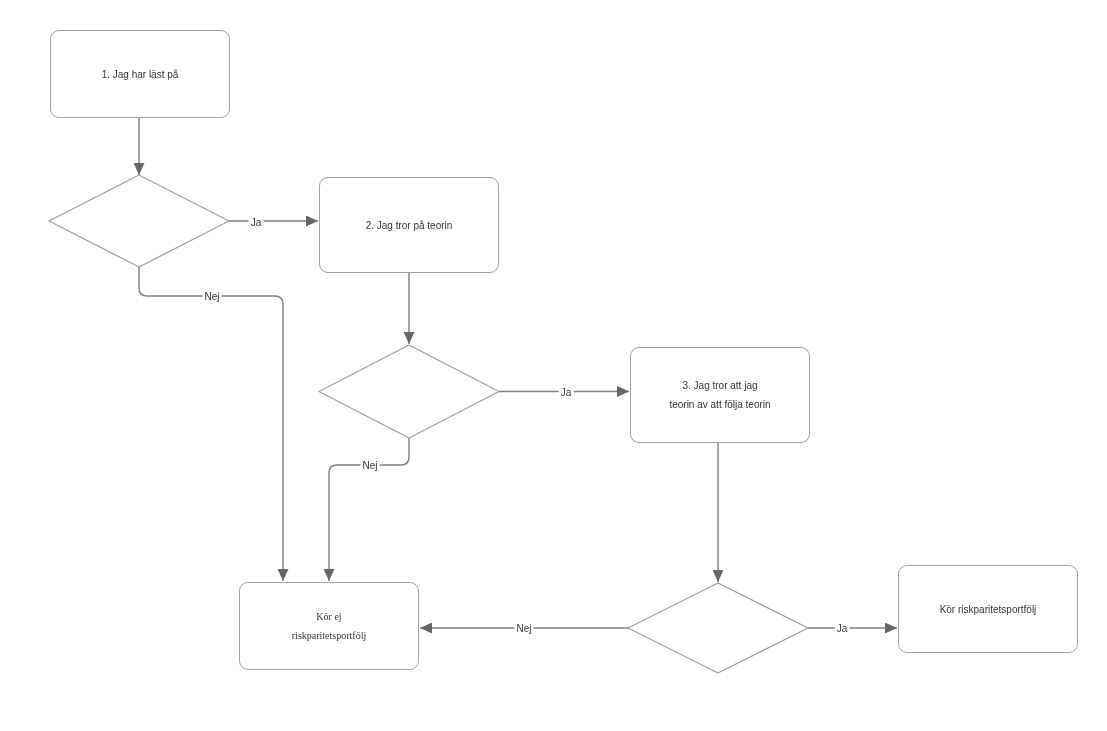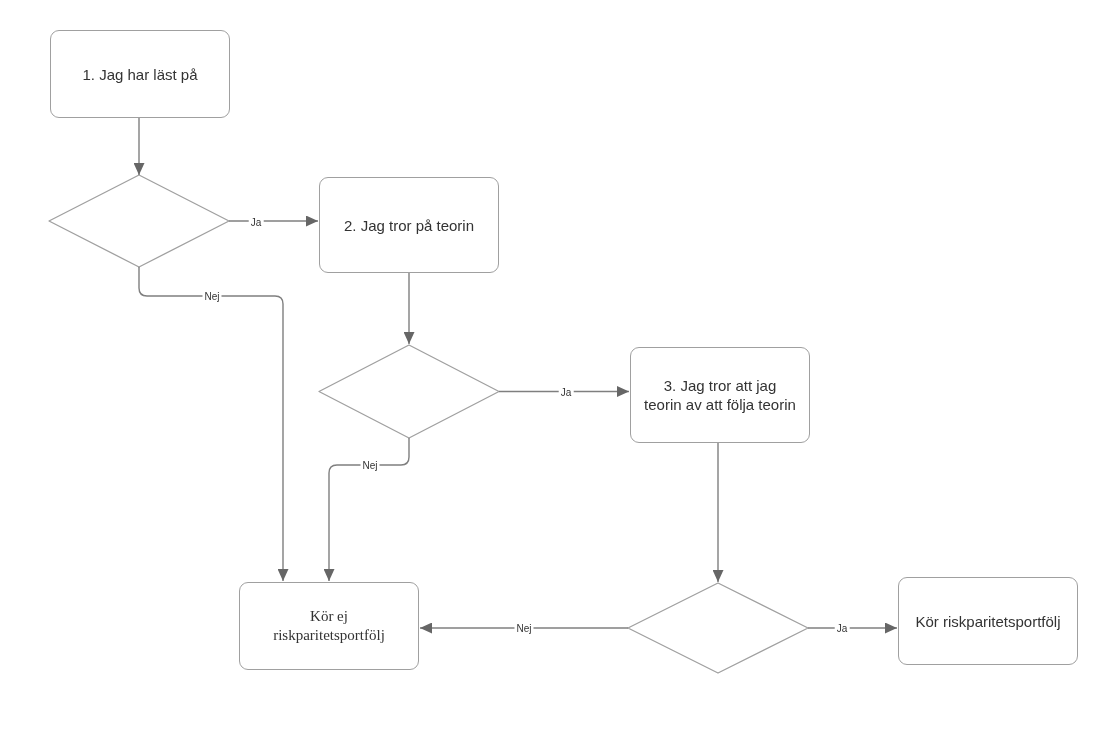--- a/index.html
+++ b/index.html
@@ -43,21 +43,21 @@
   .node {
     position: absolute;
     display: flex;
     align-items: center;
     justify-content: center;
     text-align: center;
     background: var(--node-fill);
     border: 1px solid var(--node-border);
     border-radius: 9px;
     color: var(--text);
-    font-size: 15px;
+    font-size: 10px;
     line-height: 19px;
     padding: 4px;
   }
   .node-label span { display: block; }
   .edge-label {
     position: absolute;
     transform: translate(-50%, -50%);
     background: var(--background);
     color: var(--text);
     font-size: 10px;
@@ -112,21 +112,21 @@
     </div>
   </div>
 
   <div class="node" style="left:239px; top:582px; width:180px; height:88px;font-family:Liberation Serif, serif;">
     <div class="node-label">
       <span>Kör ej</span>
       <span>riskparitetsportfölj</span>
     </div>
   </div>
 
-  <div class="node" style="left:898px; top:577px; width:180px; height:88px;">
+  <div class="node" style="left:898px; top:565px; width:180px; height:88px;">
     <div class="node-label">
       <span>Kör riskparitetsportfölj</span>
     </div>
   </div>
 
   <div class="edge-label" style="left:256px; top:222px;">Ja</div>
   <div class="edge-label" style="left:212px; top:296px;">Nej</div>
   <div class="edge-label" style="left:566px; top:392px;">Ja</div>
   <div class="edge-label" style="left:370px; top:465px;">Nej</div>
   <div class="edge-label" style="left:842px; top:628px;">Ja</div>

